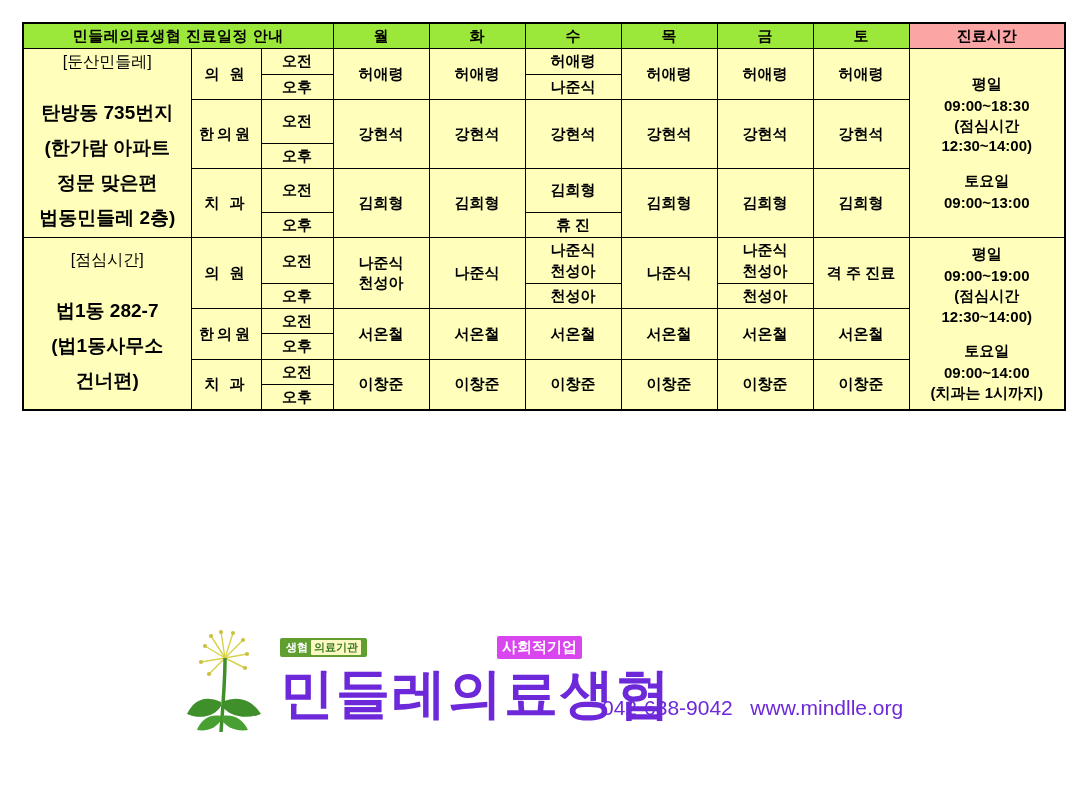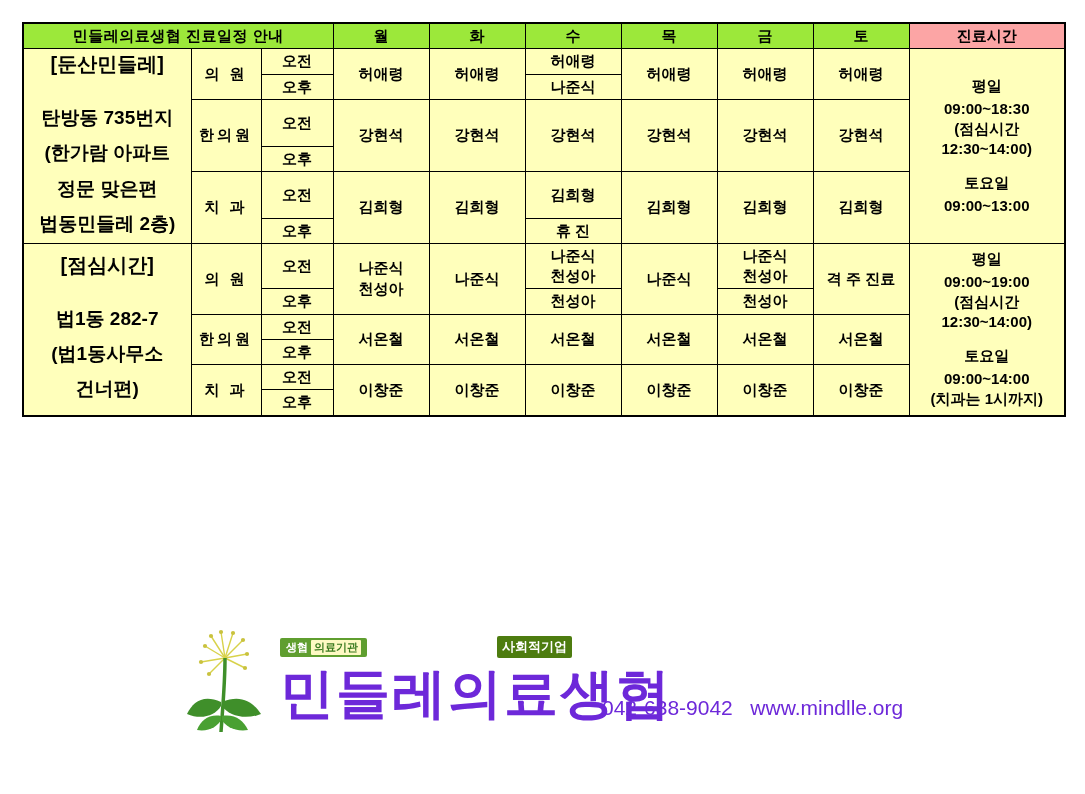--- a/index.html
+++ b/index.html
@@ -52,22 +52,22 @@
     font-weight: bold;
   }
   .clinic-cell {
     font-size: 15px;
     font-weight: bold;
     line-height: 1.9;
     padding: 6px 4px;
   }
   .clinic-name {
     display: block;
-    font-size: 20px;
-    font-weight: bold;
+    font-size: 16px;
+    font-weight: normal;
     margin-bottom: 22px;
   }
   .clinic-addr {
     display: block;
     font-size: 19px;
     font-weight: bold;
     line-height: 1.85;
   }
   .dept-cell {
     font-size: 15px;
@@ -141,22 +141,22 @@
     gap: 3px;
     background: #5f9e2f;
     color: #fff;
     font-size: 11px;
     font-weight: bold;
     padding: 2px 6px;
     border-radius: 2px;
     white-space: nowrap;
   }
   .badge.small {
-    background: #4d7c0f;
-    font-size: 13px;
+    background: #d946ef;
+    font-size: 15px;
     padding: 2px 5px;
   }
   .badge .white-part {
     background: #fef9c3;
     color: #3a7a1f;
     padding: 0 3px;
     border-radius: 1px;
   }
   .brand {
     position: absolute;

